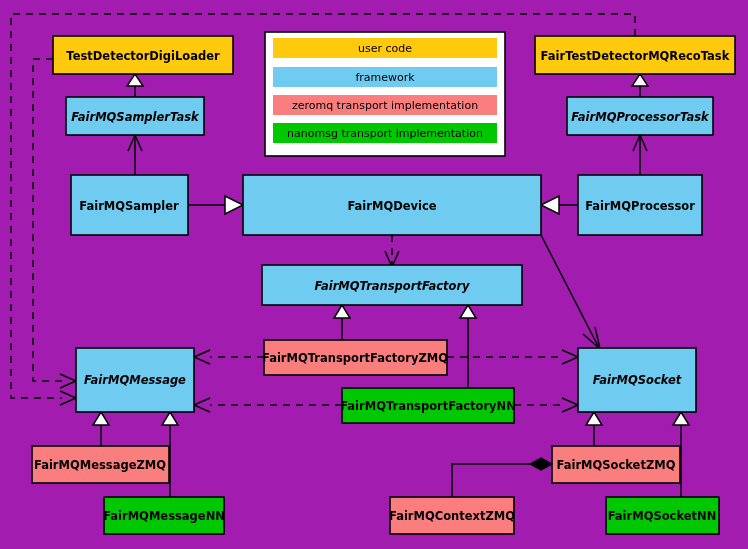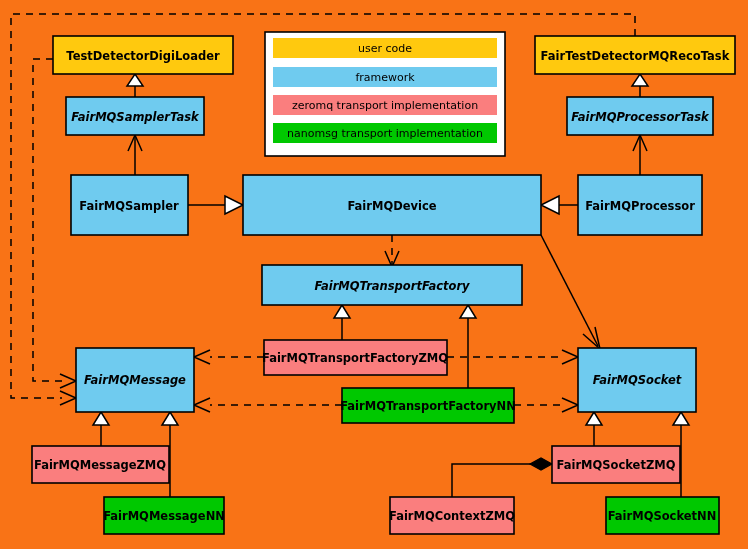--- a/index.html
+++ b/index.html
@@ -4,21 +4,21 @@
 <style>
   html, body {
     margin: 0;
     padding: 0;
     background: #ffffff;
   }
   #diagram-root {
     position: relative;
     width: 748px;
     height: 549px;
-    background: #f97316;
+    background: #a21caf;
     font-family: "DejaVu Sans", sans-serif;
     overflow: hidden;
   }
   svg.canvas {
     position: absolute;
     top: 0;
     left: 0;
     width: 748px;
     height: 549px;
   }

